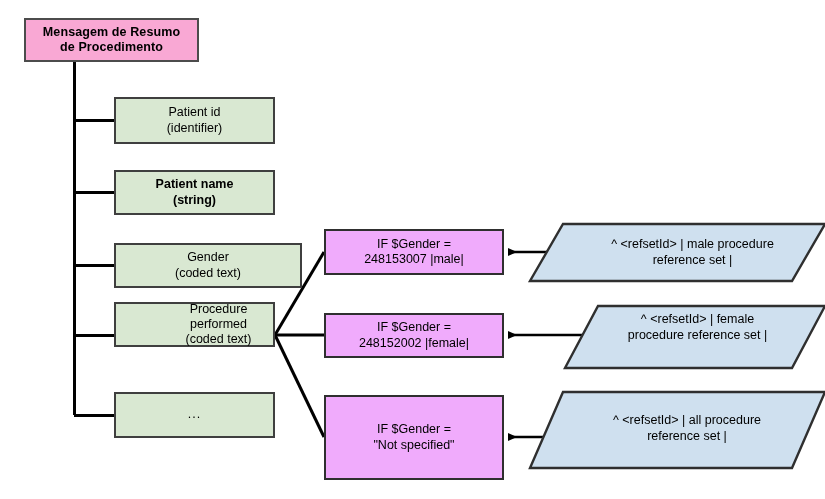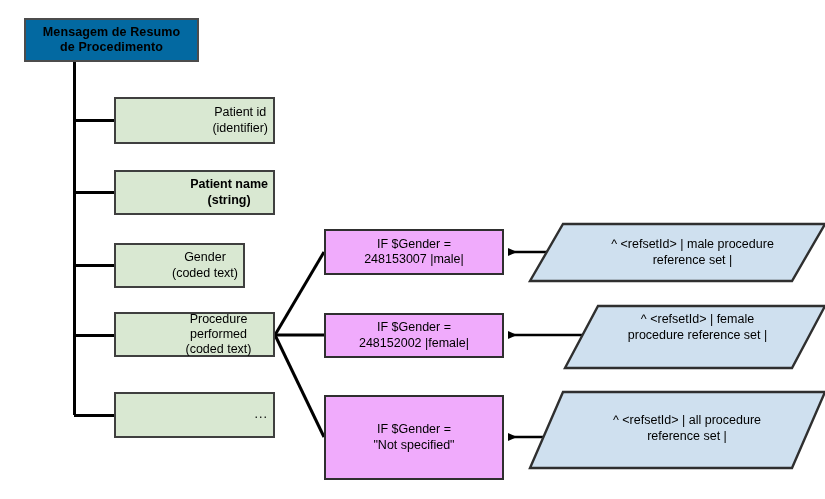--- a/index.html
+++ b/index.html
@@ -30,30 +30,29 @@
     box-sizing: border-box;
     display: flex;
     align-items: center;
     justify-content: center;
     text-align: center;
     color: #000000;
     line-height: 1.22;
   }
   .node-root {
     border: 2px solid #4c4c4c;
-    background: #0369a1;
+    background: #f9a8d4;
     font-size: 12.5px;
     font-weight: bold;
     letter-spacing: 0.1px;
   }
   .node-field {
     border: 2px solid #3f3f3f;
     background: #d9e8d2;
     font-size: 12.5px;
-    justify-content: flex-end;
   }
   .node-cond {
     border: 2px solid #2f2f2f;
     background: #f0abfc;
     font-size: 12.5px;
   }
   .node-label {
     padding: 0 5px;
     white-space: pre-line;
   }
@@ -129,26 +128,26 @@
   <div class="node node-field" style="left:114px; top:97px; width:161px; height:47px;">
     <span class="node-label">Patient id
 (identifier)</span>
   </div>
 
   <div class="node node-field" style="left:114px; top:170px; width:161px; height:45px;font-weight:bold;">
     <span class="node-label">Patient name
 (string)</span>
   </div>
 
-  <div class="node node-field" style="left:114px; top:243px; width:131px; height:45px;">
+  <div class="node node-field" style="left:114px; top:243px; width:188px; height:45px;">
     <span class="node-label">Gender
 (coded text)</span>
   </div>
 
-  <div class="node node-field" style="left:114px; top:312px; width:161px; height:45px;padding-left:48px;">
+  <div class="node node-field" style="left:114px; top:302px; width:161px; height:45px;padding-left:48px;">
     <span class="node-label">Procedure performed
 (coded text)</span>
   </div>
 
   <div class="node node-field" style="left:114px; top:392px; width:161px; height:46px;">
     <span class="node-label ellipsis-text">...</span>
   </div>
 
   <div class="node node-cond" style="left:324px; top:229px; width:180px; height:46px;">
     <span class="node-label">IF $Gender =

